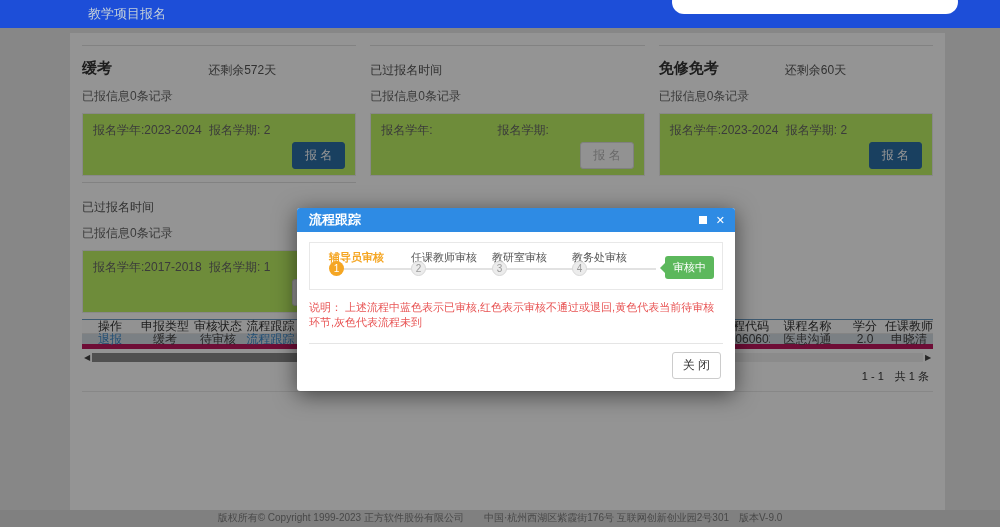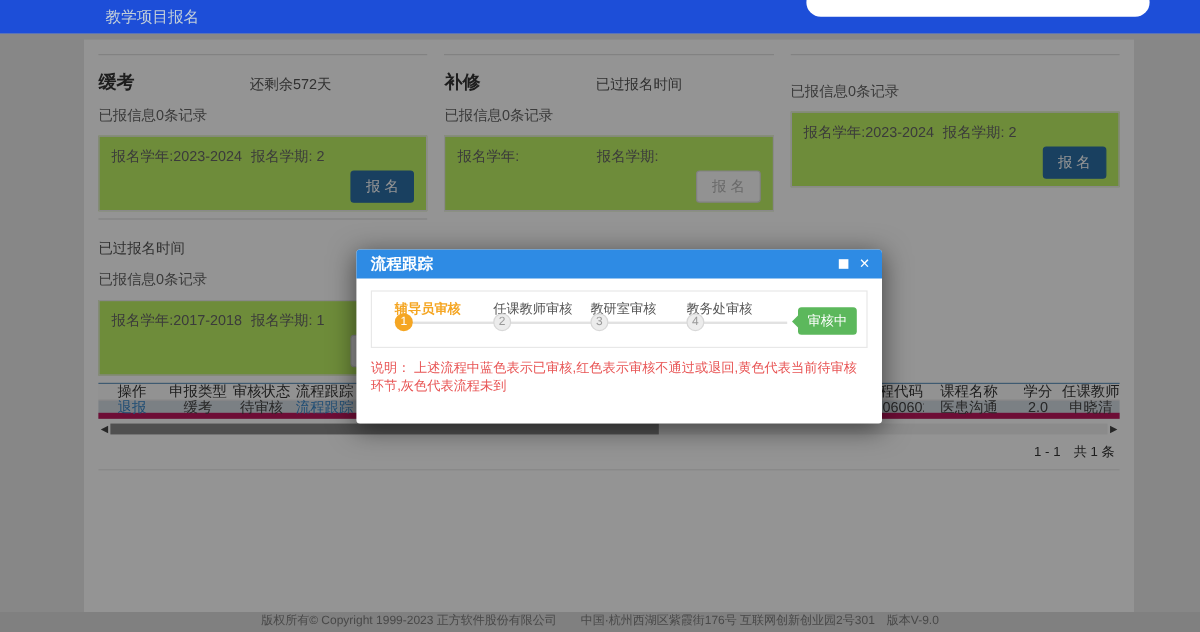--- a/index.html
+++ b/index.html
@@ -97,34 +97,37 @@
         <div class="inner-row">
           <div class="cell-year">报名学年:2023-2024</div>
           <div class="cell-term">报名学期: 2</div>
         </div>
         <div class="btn-row"><span class="btn enabled">报 名</span></div>
       </div>
     </div>
 
     <div class="card">
       <div class="card-head">
-        <div class="card-title">补修</div>
         <div class="card-status">已过报名时间</div>
       </div>
       <div class="card-info">已报信息0条记录</div>
       <div class="card-inner">
         <div class="inner-row">
           <div class="cell-year">报名学年:</div>
           <div class="cell-term">报名学期:</div>
         </div>
         <div class="btn-row"><span class="btn disabled">报 名</span></div>
       </div>
     </div>
 
     <div class="card">
+      <div class="card-head">
+        <div class="card-title">免修免考</div>
+        <div class="card-status">还剩余60天</div>
+      </div>
       <div class="card-info">已报信息0条记录</div>
       <div class="card-inner">
         <div class="inner-row">
           <div class="cell-year">报名学年:2023-2024</div>
           <div class="cell-term">报名学期: 2</div>
         </div>
         <div class="btn-row"><span class="btn enabled">报 名</span></div>
       </div>
     </div>
   </div>
@@ -200,14 +203,17 @@
       <div class="step-label" style="left:101px">任课教师审核</div>
       <div class="step-label" style="left:182px">教研室审核</div>
       <div class="step-label" style="left:262px">教务处审核</div>
       <div class="step-dot current" style="left:19px">1</div>
       <div class="step-dot pending" style="left:101px">2</div>
       <div class="step-dot pending" style="left:182px">3</div>
       <div class="step-dot pending" style="left:262px">4</div>
       <div class="status-badge">审核中</div>
     </div>
     <div class="modal-note">说明： 上述流程中蓝色表示已审核,红色表示审核不通过或退回,黄色代表当前待审核环节,灰色代表流程未到</div>
+    <div class="modal-footer">
+      <span class="close-btn">关 闭</span>
+    </div>
   </div>
 </div>
 
 </body></html>

